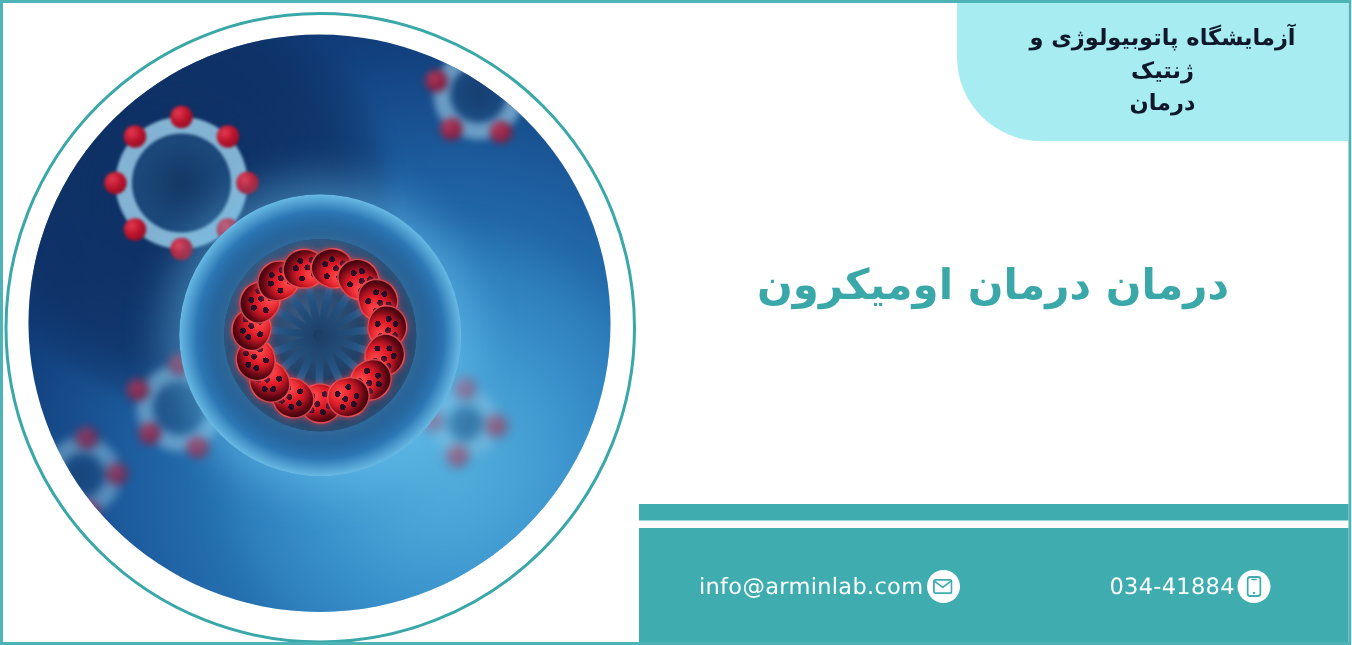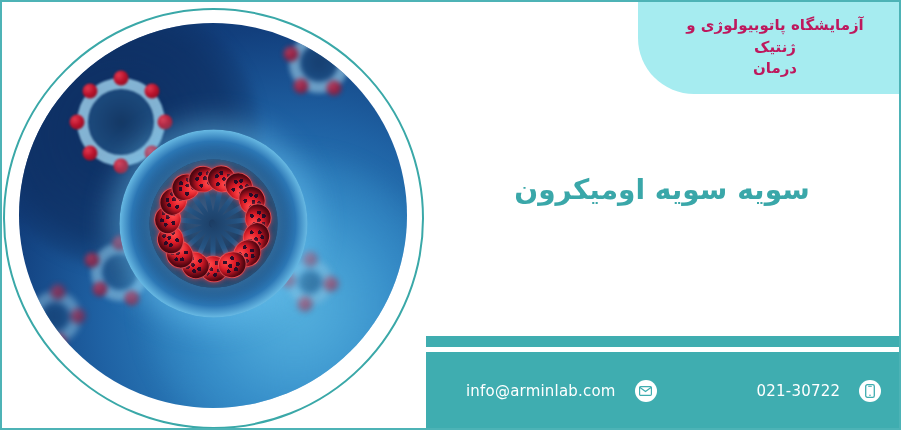--- a/index.html
+++ b/index.html
@@ -197,21 +197,21 @@
     border-radius: 0 0 0 56px;
     display: flex;
     align-items: center;
     justify-content: center;
     box-sizing: border-box;
     padding: 0 14px 0 26px;
   }
   .header-title {
     direction: rtl;
     text-align: center;
-    color: #be185d;
+    color: #0f172a;
     font-size: 15px;
     font-weight: bold;
     line-height: 1.45;
     letter-spacing: 0;
   }
 
   
   .main-title {
     position: absolute;
     left: 440px;
@@ -240,21 +240,21 @@
     top: 350px;
     right: -1px;
     bottom: -1px;
     background: #3fadb0;
     display: flex;
     align-items: center;
   }
   .contact {
     display: flex;
     align-items: center;
-    gap: 19px;
+    gap: 2px;
     color: #ffffff;
     font-size: 15px;
     white-space: nowrap;
   }
   #contact-email { margin-left: 40px; }
   #contact-phone { margin-left: 100px; }
   .contact-text { order: 1; letter-spacing: .2px; }
   .contact-icon {
     order: 2;
     width: 22px;
@@ -396,38 +396,38 @@
     </div>
   </div>
 
   <div class="header-bar">
     <div class="header-title">
       <span>آزمایشگاه پاتوبیولوژی و ژنتیک</span><br>
       <span>درمان</span>
     </div>
   </div>
 
-  <div class="main-title">سویه سویه اومیکرون</div>
+  <div class="main-title">درمان درمان اومیکرون</div>
 
   <div class="footer-strip-top"></div>
 
   <div class="footer-bar">
 
     <div class="contact" id="contact-email">
       <span class="contact-text">info@arminlab.com</span>
       <span class="contact-icon">
         <svg width="13" height="10" viewBox="0 0 13 10" aria-hidden="true">
           <rect x="0.6" y="0.6" width="11.8" height="8.8" rx="1.1" fill="none" stroke="#3fadb0" stroke-width="1.2"></rect>
           <path d="M1 1.4 L6.5 5.6 L12 1.4" fill="none" stroke="#3fadb0" stroke-width="1.2" stroke-linecap="round" stroke-linejoin="round"></path>
         </svg>
       </span>
     </div>
 
     <div class="contact" id="contact-phone">
-      <span class="contact-text">021-30722</span>
+      <span class="contact-text">034-41884</span>
       <span class="contact-icon">
         <svg width="10" height="14" viewBox="0 0 10 14" aria-hidden="true">
           <rect x="0.7" y="0.7" width="8.6" height="12.6" rx="1.6" fill="none" stroke="#3fadb0" stroke-width="1.3"></rect>
           <line x1="3.6" y1="2.3" x2="6.4" y2="2.3" stroke="#3fadb0" stroke-width="1" stroke-linecap="round"></line>
           <circle cx="5" cy="11.3" r="0.8" fill="#3fadb0"></circle>
         </svg>
       </span>
     </div>
 
   </div>

